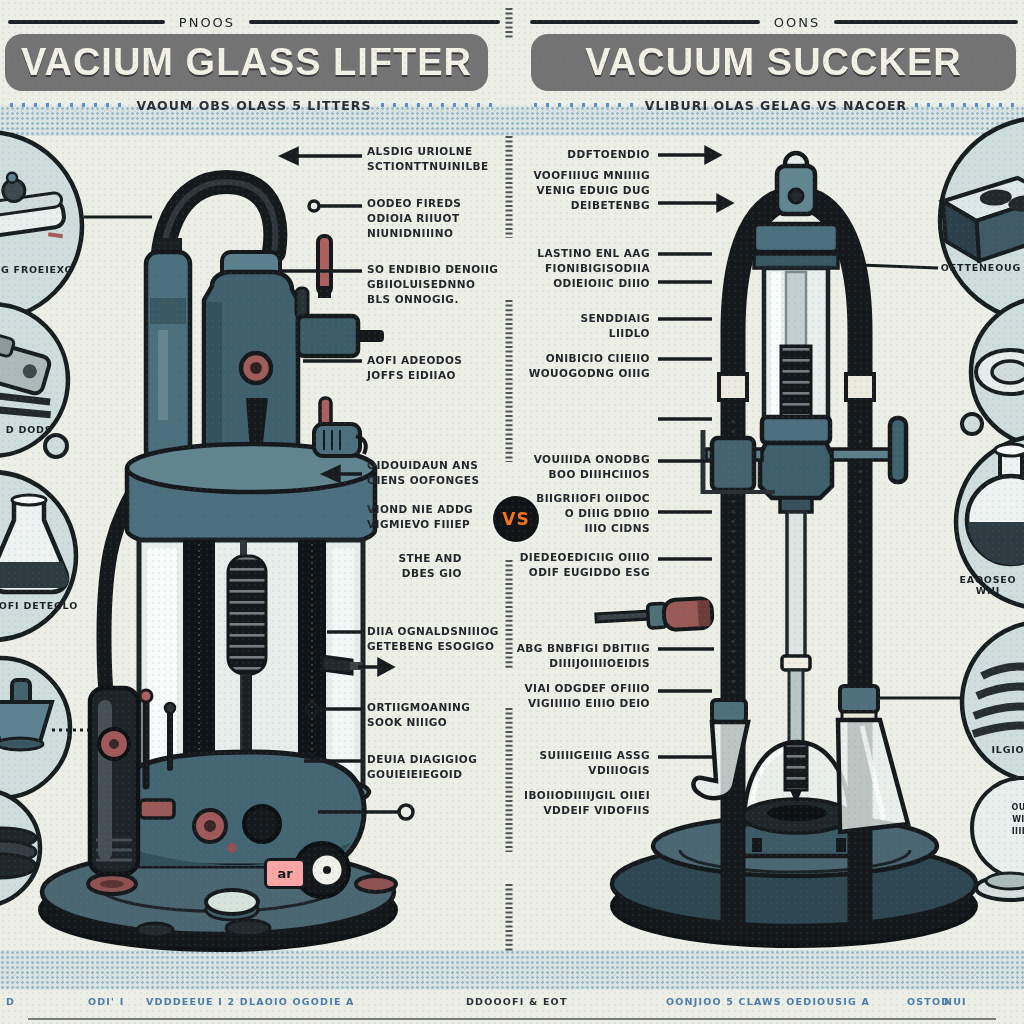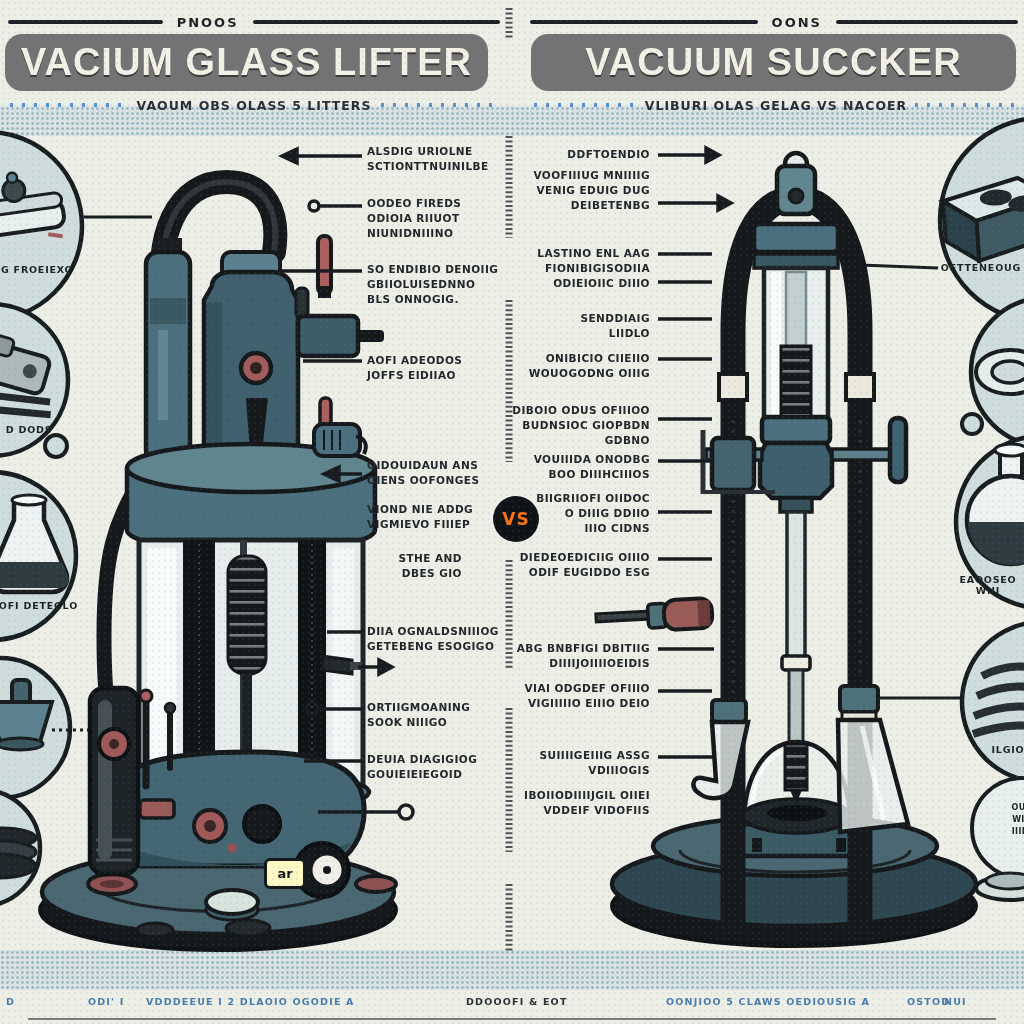--- a/index.html
+++ b/index.html
@@ -9,21 +9,21 @@
   #canvas::after{content:"";position:absolute;inset:0;z-index:6;pointer-events:none;opacity:.13;
     background-image:radial-gradient(circle,rgba(90,140,165,.9) 1px,transparent 1.3px);
     background-size:6px 6px;}
   .band{position:absolute;left:0;width:1024px;z-index:0;
     background-image:radial-gradient(circle,rgba(100,150,175,.55) 1.2px,transparent 1.5px);
     background-size:5px 5px;background-color:rgba(185,208,218,.35);}
   .stage-svg{position:absolute;left:0;top:0;z-index:1;}
   
   .tagrow{position:absolute;top:14px;height:16px;display:flex;align-items:center;gap:14px;z-index:2;}
   .tagrow .ln{height:3.5px;background:#1d2125;flex:1;border-radius:2px;}
-  .tagtxt{font-weight:700;font-size:13px;letter-spacing:2px;color:#1d2125;}
+  .tagtxt{font-weight:400;font-size:13px;letter-spacing:2px;color:#1d2125;}
   .titlebar{position:absolute;top:34px;height:57px;background:#737373;border-radius:17px;z-index:2;
     display:flex;align-items:center;justify-content:center;color:#f3f1e6;
     font-family:"Liberation Sans",sans-serif;font-weight:700;font-size:38px;letter-spacing:1px;
     text-shadow:0 2px 0 rgba(0,0,0,.5);}
   .subrow{position:absolute;top:97px;height:16px;display:flex;align-items:center;gap:10px;z-index:2;}
   .subrow .dots{flex:1;height:3.4px;
     background-image:repeating-linear-gradient(90deg,#5d8fd0 0 3.4px,transparent 3.4px 12px);}
   .subtxt{font-weight:700;font-size:12.5px;letter-spacing:1px;color:#2a2e36;white-space:nowrap;}
   
   .lbl{position:absolute;z-index:3;font-weight:700;font-size:10.5px;line-height:1.45;
@@ -32,21 +32,21 @@
   
   .cap{position:absolute;z-index:3;font-weight:700;font-size:9.5px;letter-spacing:.8px;
     color:#1c2125;text-align:center;}
   .cap.tiny{font-size:8px;line-height:1.5;letter-spacing:.4px;}
   
   .vs{position:absolute;left:493px;top:496px;width:46px;height:46px;border-radius:50%;z-index:4;
     background:#101315;color:#f97316;display:flex;align-items:center;justify-content:center;
     font-weight:700;font-size:17px;letter-spacing:1px;box-shadow:0 0 0 2px rgba(255,255,255,.25);}
   
   .knob-badge{position:absolute;left:264px;top:858px;width:36px;height:25px;z-index:3;
-    background:#fef9c3;border:3px solid #16191b;border-radius:6px;display:flex;
+    background:#fca5a5;border:3px solid #16191b;border-radius:6px;display:flex;
     align-items:center;justify-content:center;font-weight:700;font-size:13px;color:#16191b;}
   
   .foot{position:absolute;top:996px;z-index:3;font-weight:700;font-size:9.5px;
     letter-spacing:1.2px;color:#4b7cab;white-space:nowrap;}
   .foot.dark{color:#2b3036;}
   .footline{position:absolute;left:28px;top:1018px;width:968px;height:2px;background:#1b1f22;
     opacity:.55;z-index:3;}
 </style>
 </head>
 <body>
@@ -415,23 +415,20 @@
   <div class="lbl r" style="right:374px;top:168px;">VOOFIIIUG MNIIIIG
 VENIG EDUIG DUG
 DEIBETENBG</div>
   <div class="lbl r" style="right:374px;top:246px;">LASTINO ENL AAG
 FIONIBIGISODIIA
 ODIEIOIIC DIIIO</div>
   <div class="lbl r" style="right:374px;top:311px;">SENDDIAIG
 LIIDLO</div>
   <div class="lbl r" style="right:374px;top:351px;">ONIBICIO CIIEIIO
 WOUOGODNG OIIIG</div>
-  <div class="lbl r" style="right:374px;top:403px;">DIBOIO ODUS OFIIIOO
-BUDNSIOC GIOPBDN
-GDBNO</div>
   <div class="lbl r" style="right:374px;top:452px;">VOUIIIDA ONODBG
 BOO DIIIHCIIIOS</div>
   <div class="lbl r" style="right:374px;top:491px;">BIIGRIIOFI OIIDOC
 O DIIIG DDIIO
 IIIO CIDNS</div>
   <div class="lbl r" style="right:374px;top:550px;">DIEDEOEDICIIG OIIIO
 ODIF EUGIDDO ESG</div>
   <div class="lbl r" style="right:374px;top:641px;">ABG BNBFIGI DBITIIG
 DIIIIJOIIIIOEIDIS</div>
   <div class="lbl r" style="right:374px;top:681px;">VIAI ODGDEF OFIIIO

